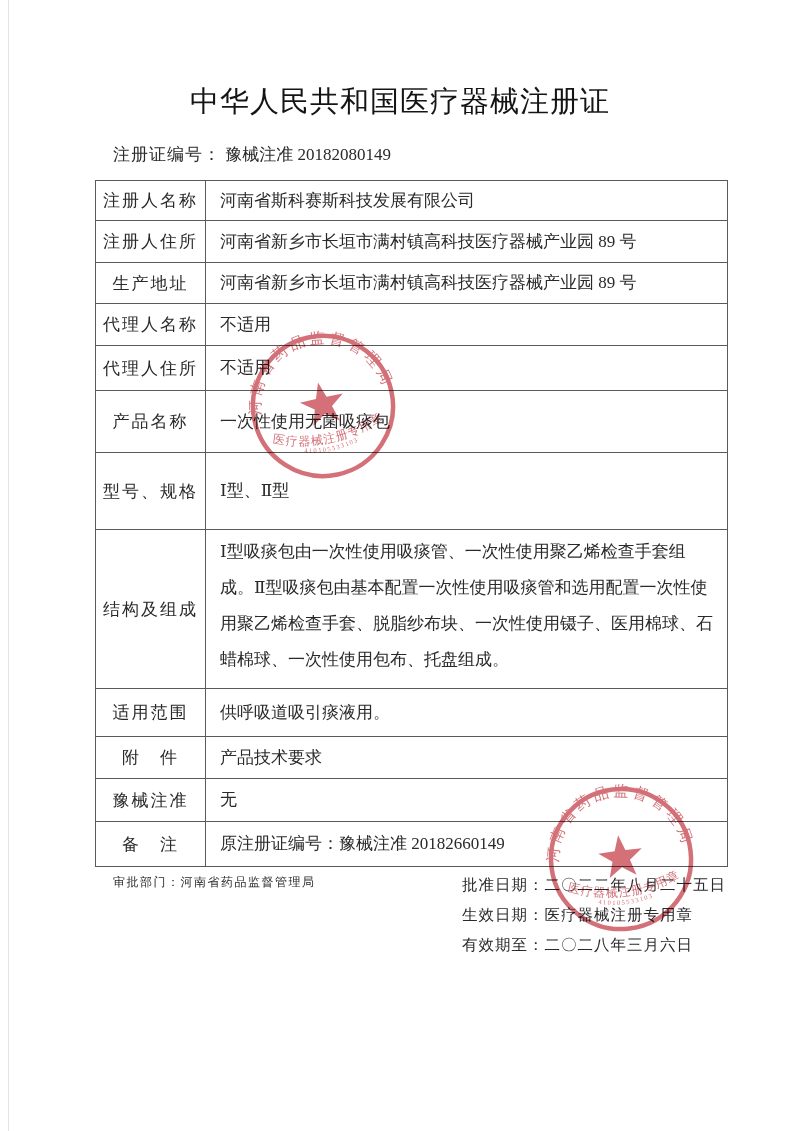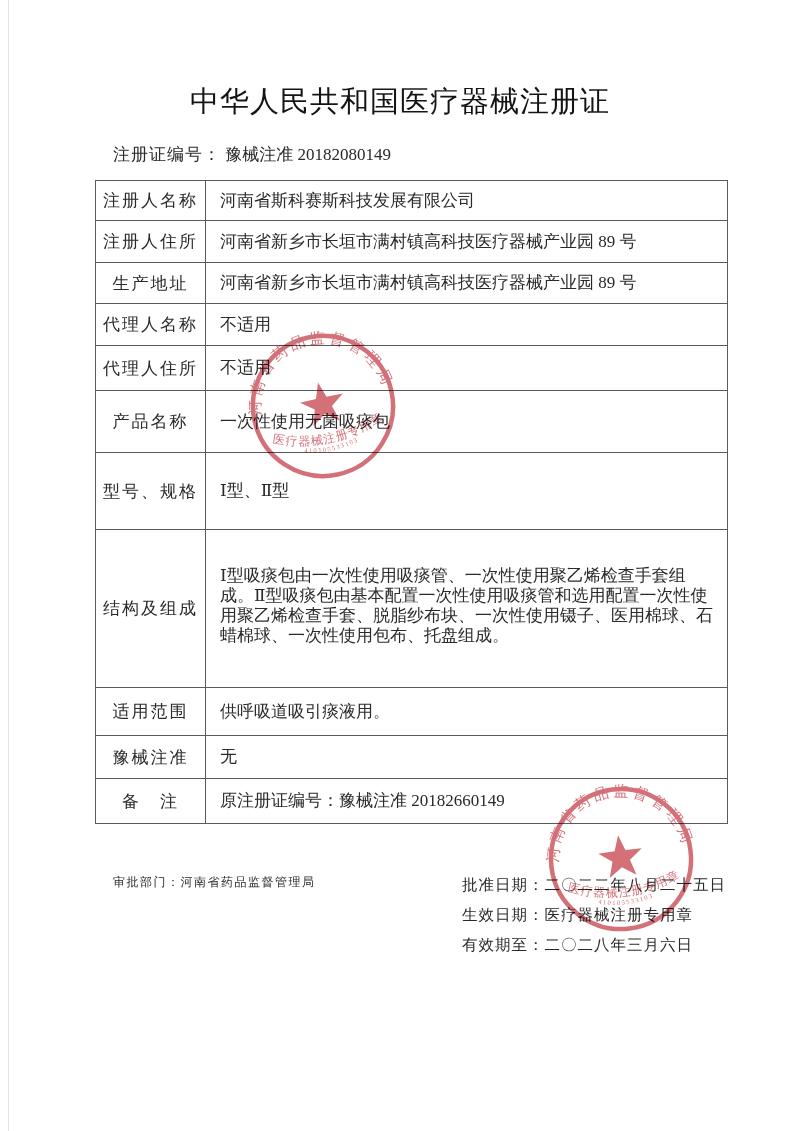--- a/index.html
+++ b/index.html
@@ -25,21 +25,21 @@
     background:transparent;
   }
   table.cert td{
     border:1px solid #5a5a5a;
     font-size:17px;color:#2a2a2a;
     vertical-align:middle;
     overflow:hidden;
   }
   td.lbl{text-align:center;letter-spacing:2px;padding:0 3px;margin-top:48px;}
   td.val{padding:4px 12px 4px 14px;line-height:1.5;}
-  td.val.tall{line-height:20px;padding-bottom:10px;}
+  td.val.tall{line-height:36px;padding-bottom:10px;}
   tr.r1{height:40px}tr.r2{height:42px}tr.r3{height:41px}tr.r4{height:42px}
   tr.r5{height:45px}tr.r6{height:62px}tr.r7{height:77px}tr.r8{height:158px}
   tr.r9{height:48px}tr.r10{height:42px}tr.r11{height:43px}tr.r12{height:45px}
 
   .dept-line{position:absolute;top:874px;left:113px;font-size:12px;letter-spacing:1.5px;color:#2a2a2a;}
   .dates{position:absolute;top:874px;left:462px;font-size:15.5px;color:#2a2a2a;}
   .dates .dline{height:30px;line-height:22px;letter-spacing:1px;white-space:nowrap;}
 
   .stamp{position:absolute;width:150px;height:150px;mix-blend-mode:multiply;opacity:0.82;}
   #stamp1{left:248px;top:331px;transform:rotate(-12deg);}
@@ -93,20 +93,24 @@
       <td class="val">Ⅰ型、Ⅱ型</td>
     </tr>
     <tr class="r8">
       <td class="lbl">结构及组成</td>
       <td class="val tall">Ⅰ型吸痰包由一次性使用吸痰管、一次性使用聚乙烯检查手套组成。Ⅱ型吸痰包由基本配置一次性使用吸痰管和选用配置一次性使用聚乙烯检查手套、脱脂纱布块、一次性使用镊子、医用棉球、石蜡棉球、一次性使用包布、托盘组成。</td>
     </tr>
     <tr class="r9">
       <td class="lbl">适用范围</td>
       <td class="val">供呼吸道吸引痰液用。</td>
     </tr>
+    <tr class="r10">
+      <td class="lbl">附　件</td>
+      <td class="val">产品技术要求</td>
+    </tr>
     <tr class="r11">
       <td class="lbl">豫械注准</td>
       <td class="val">无</td>
     </tr>
     <tr class="r12">
       <td class="lbl">备　注</td>
       <td class="val">原注册证编号：豫械注准 20182660149</td>
     </tr>
   </tbody>
 </table>

